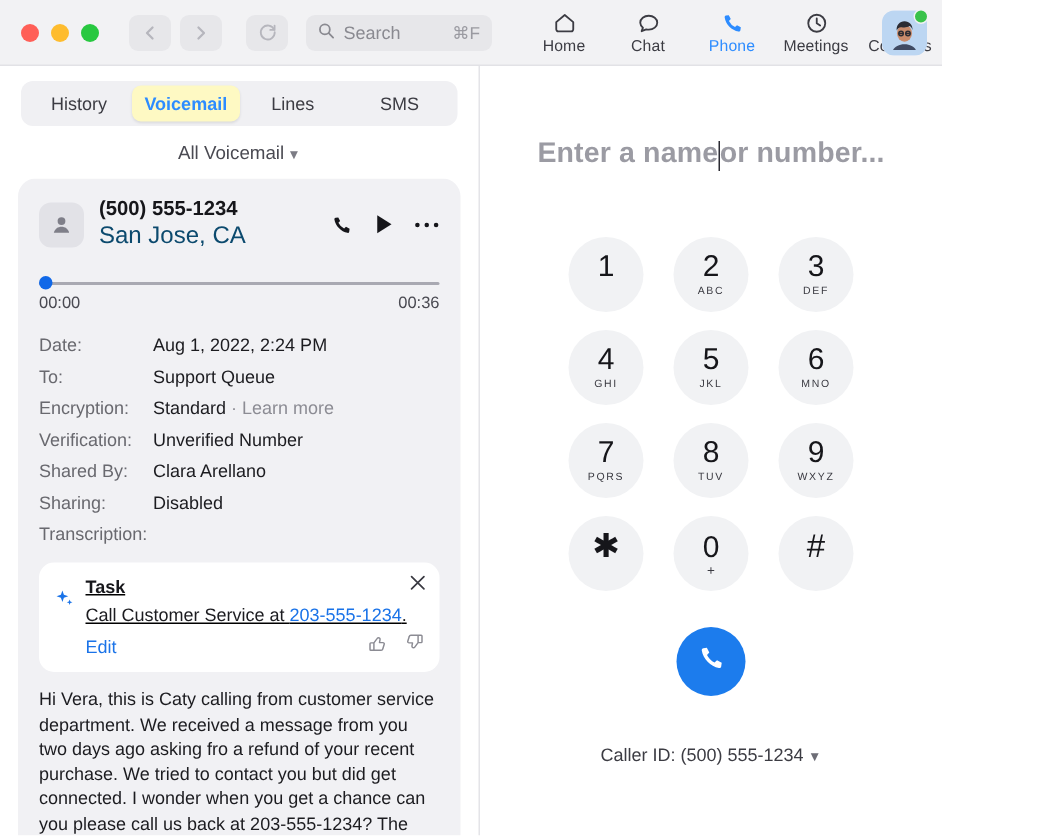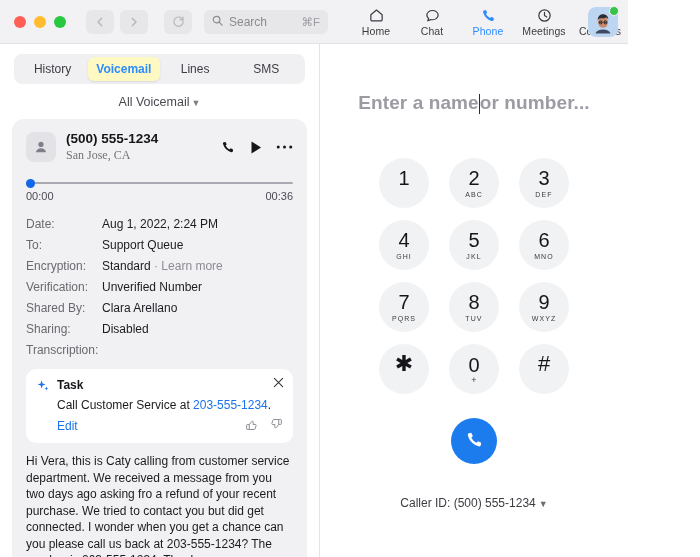--- a/index.html
+++ b/index.html
@@ -114,21 +114,21 @@
   }
   .vm-head { display: flex; align-items: center; gap: 10px; }
   .vm-ava {
     width: 30px; height: 30px; border-radius: 8px;
     background: #e2e2e7;
     display: flex; align-items: center; justify-content: center;
     color: #7f7f89; flex: 0 0 30px;
   }
   .vm-id { flex: 1; min-width: 0; }
   .vm-num { font-size: 13.5px; font-weight: bold; color: #16161a; line-height: 1.25; }
-  .vm-loc { font-size: 12px; color: #737373; line-height: 1.3; font-family: Liberation Serif, serif; }
+  .vm-loc { font-size: 16px; color: #0c4a6e; line-height: 1.3; }
   .vm-actions { display: flex; align-items: center; gap: 13px; color: #16161a; }
   .vm-actions > span { display: flex; align-items: center; justify-content: center; }
 
   .player { margin-top: 16px; }
   .track { position: relative; height: 8px; display: flex; align-items: center; }
   .track .bar { position: absolute; left: 0; right: 0; height: 2px; background: #a9a9b2; border-radius: 2px; }
   .track .knob { position: absolute; left: 0; width: 9px; height: 9px; border-radius: 50%; background: #1068e8; }
   .times { display: flex; justify-content: space-between; margin-top: 3px; font-size: 11px; color: #4a4a52; }
 
   .meta { margin-top: 12px; }
@@ -136,21 +136,21 @@
   .mlabel { width: 76px; flex: 0 0 76px; color: #69696f; }
   .mval { color: #1c1c20; }
   .mval .muted { color: #8c8c94; }
 
   
   .task {
     background: #ffffff; border-radius: 10px;
     margin-top: 8px; padding: 9px 10px 8px 10px;
     position: relative;
   }
-  .task-top { display: flex; align-items: flex-start; gap: 7px; }
+  .task-top { display: flex; align-items: center; gap: 7px; text-decoration: underline; }
   .task-spark { flex: 0 0 14px; padding-top: 1px; }
   .task-body { flex: 1; min-width: 0; }
   .task-title { font-size: 12px; font-weight: bold; color: #18181c; line-height: 1.3; }
   .task-text { font-size: 12px; color: #1c1c20; margin-top: 3px; line-height: 1.35; }
   .task-text .lnk { color: #1a73e8; }
   .task-close {
     position: absolute; right: 9px; top: 8px;
     color: #3a3a42; line-height: 0;
   }
   .task-foot {

